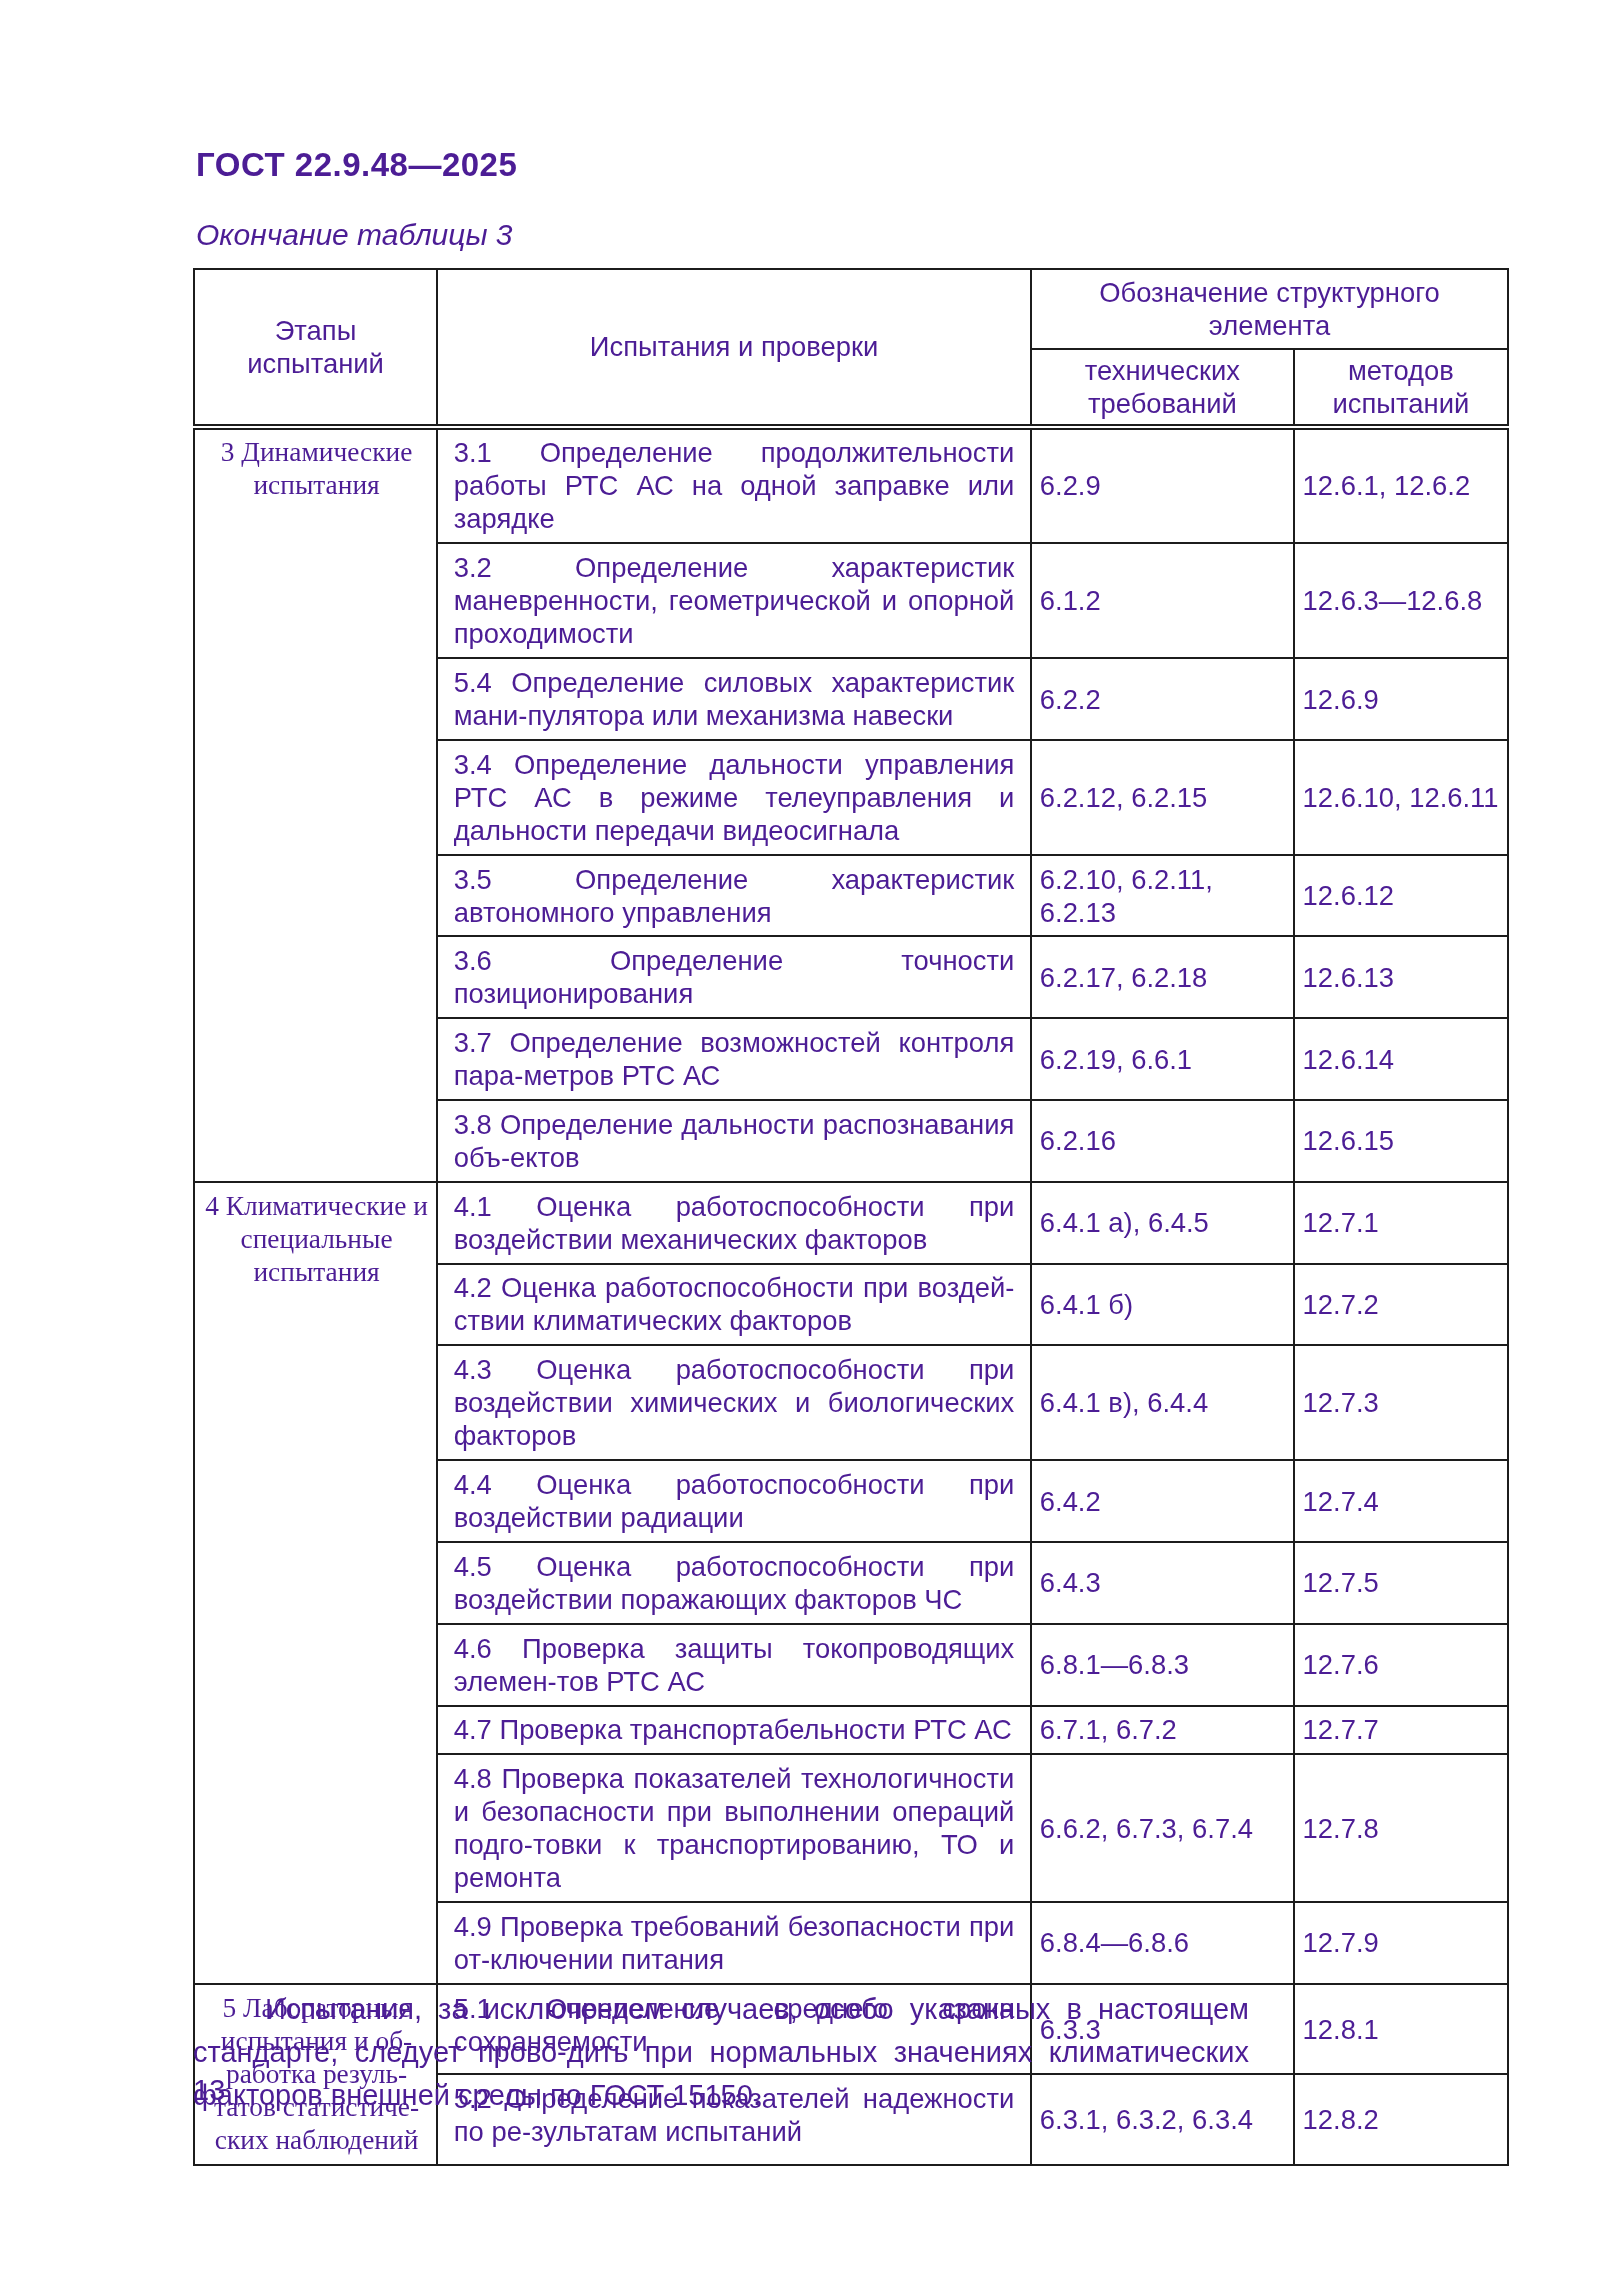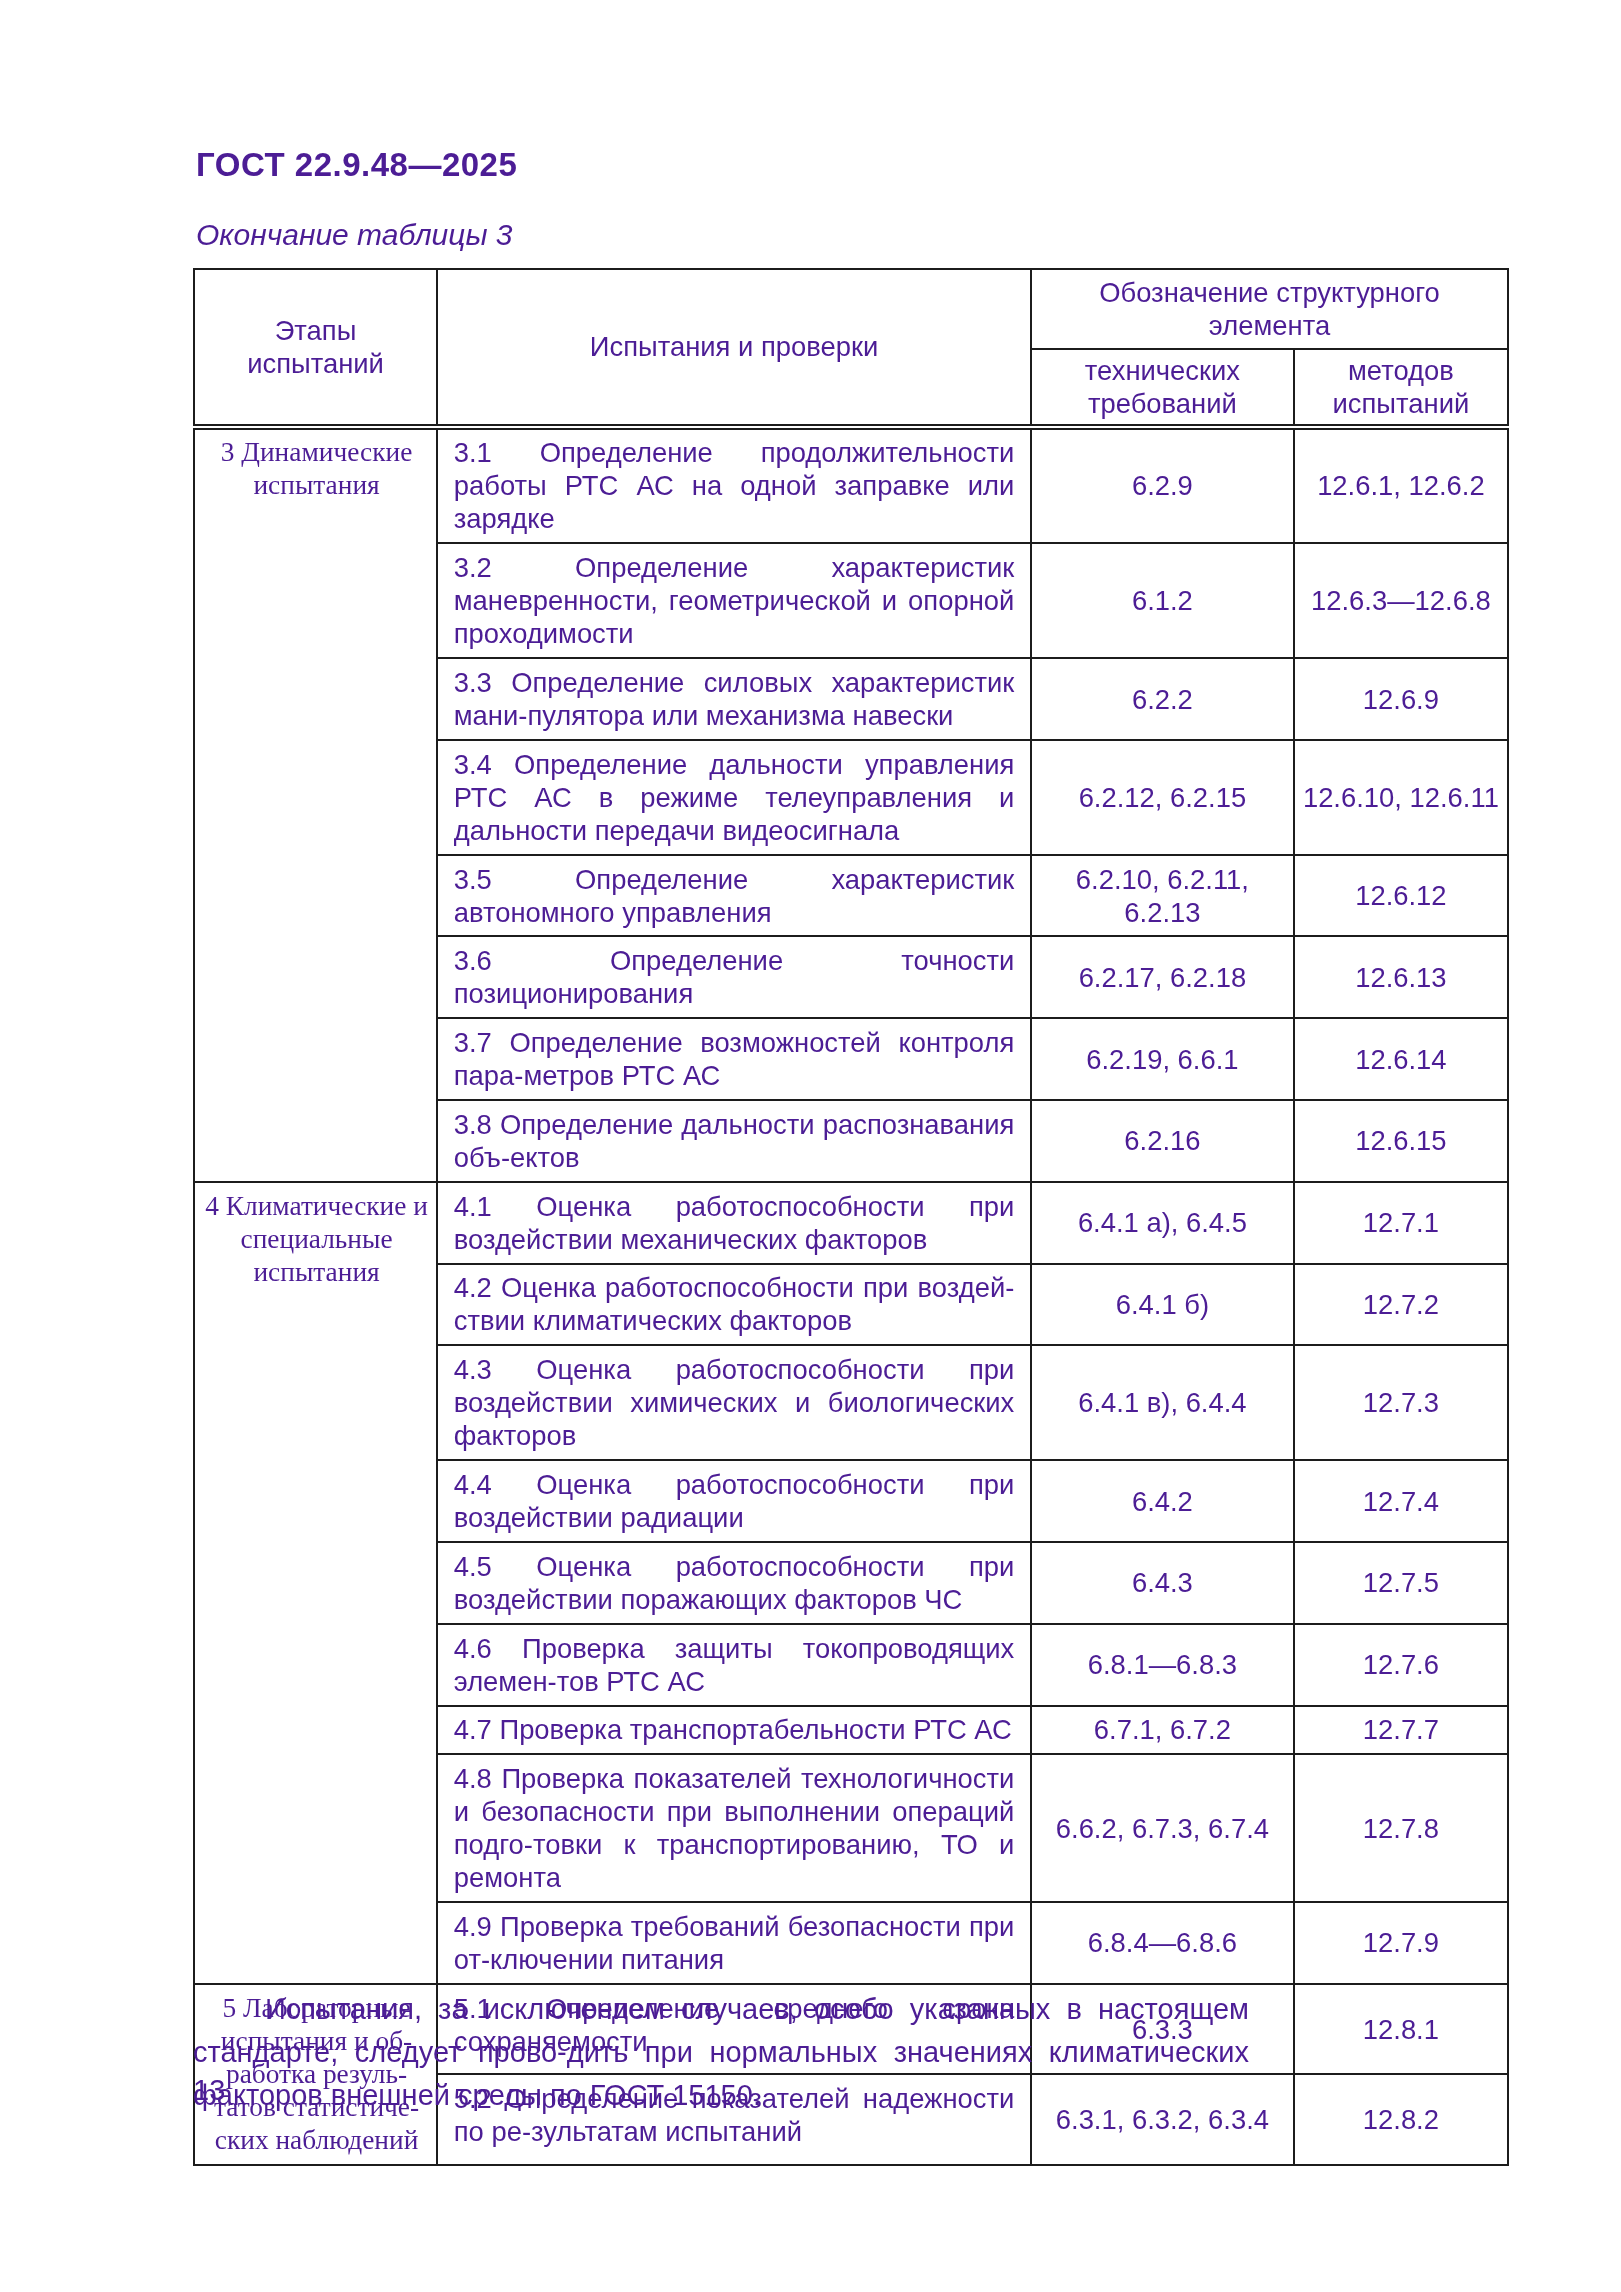--- a/index.html
+++ b/index.html
@@ -44,21 +44,21 @@
   td.stage-cell {
     vertical-align:top; text-align:center;
     padding:6.9px 7.8px 6.9px 9.8px;
     font-family:Liberation Serif, serif;
   }
   td.test-cell {
     vertical-align:top; text-align:justify;
     padding:6.9px 15.7px;
   }
   td.value-cell {
-    vertical-align:middle; text-align:center;
+    vertical-align:middle; text-align:left;
     padding:6.9px 7.8px;
     margin-left:20px;
   }
   .section-heading {
     position:absolute; left:265px; top:1945px;
     font-size:30px; font-weight:bold;
   }
   .body-paragraph {
     position:absolute; left:193px; top:1988px;
     width:1056px;
@@ -104,21 +104,21 @@
         <td class="test-cell">3.1 Определение продолжительности работы РТС АС на одной заправке или зарядке</td>
         <td class="value-cell">6.2.9</td>
         <td class="value-cell">12.6.1, 12.6.2</td>
       </tr>
       <tr>
         <td class="test-cell">3.2 Определение характеристик маневренности, геометрической и опорной проходимости</td>
         <td class="value-cell">6.1.2</td>
         <td class="value-cell">12.6.3—12.6.8</td>
       </tr>
       <tr>
-        <td class="test-cell">3.3 Определение силовых характеристик мани-пулятора или механизма навески</td>
+        <td class="test-cell">5.4 Определение силовых характеристик мани-пулятора или механизма навески</td>
         <td class="value-cell">6.2.2</td>
         <td class="value-cell">12.6.9</td>
       </tr>
       <tr>
         <td class="test-cell">3.4 Определение дальности управления РТС АС в режиме телеуправления и дальности передачи видеосигнала</td>
         <td class="value-cell">6.2.12, 6.2.15</td>
         <td class="value-cell">12.6.10, 12.6.11</td>
       </tr>
       <tr>
         <td class="test-cell">3.5 Определение характеристик автономного управления</td>

